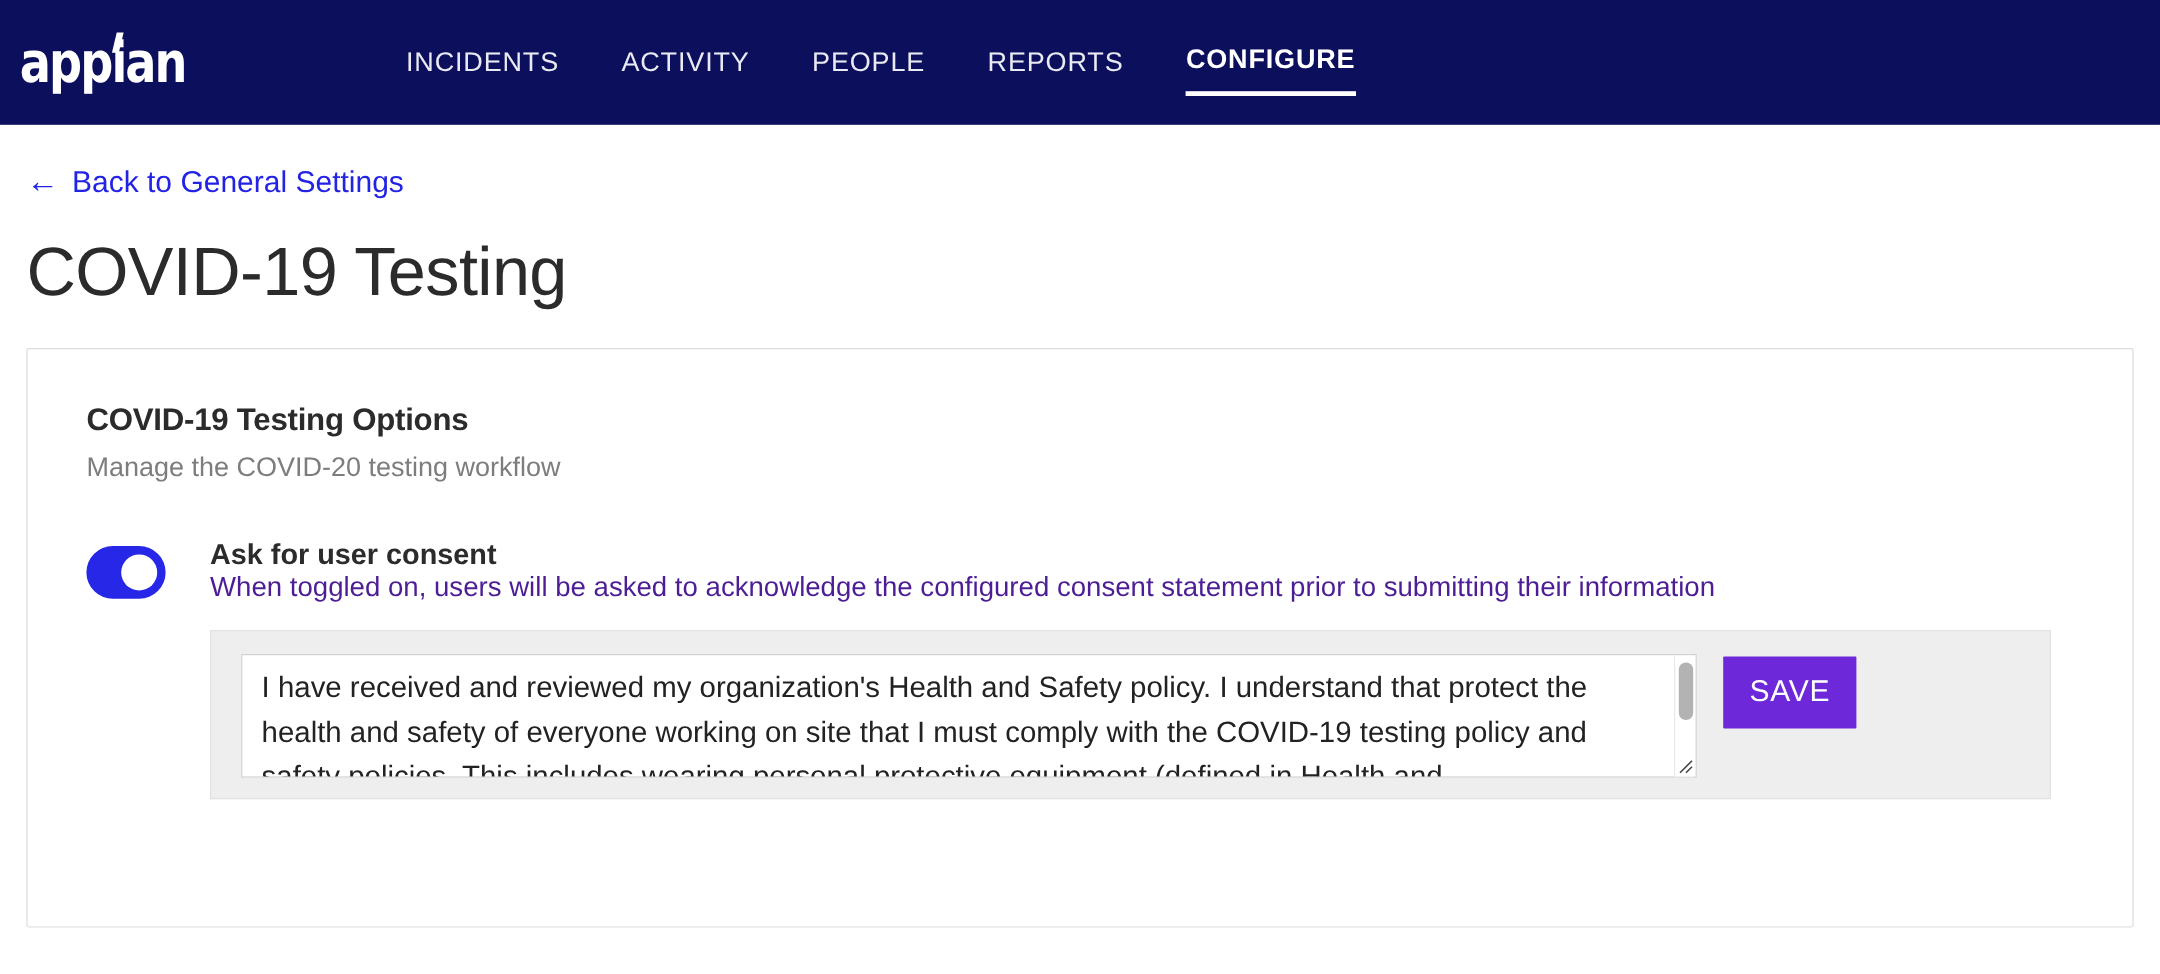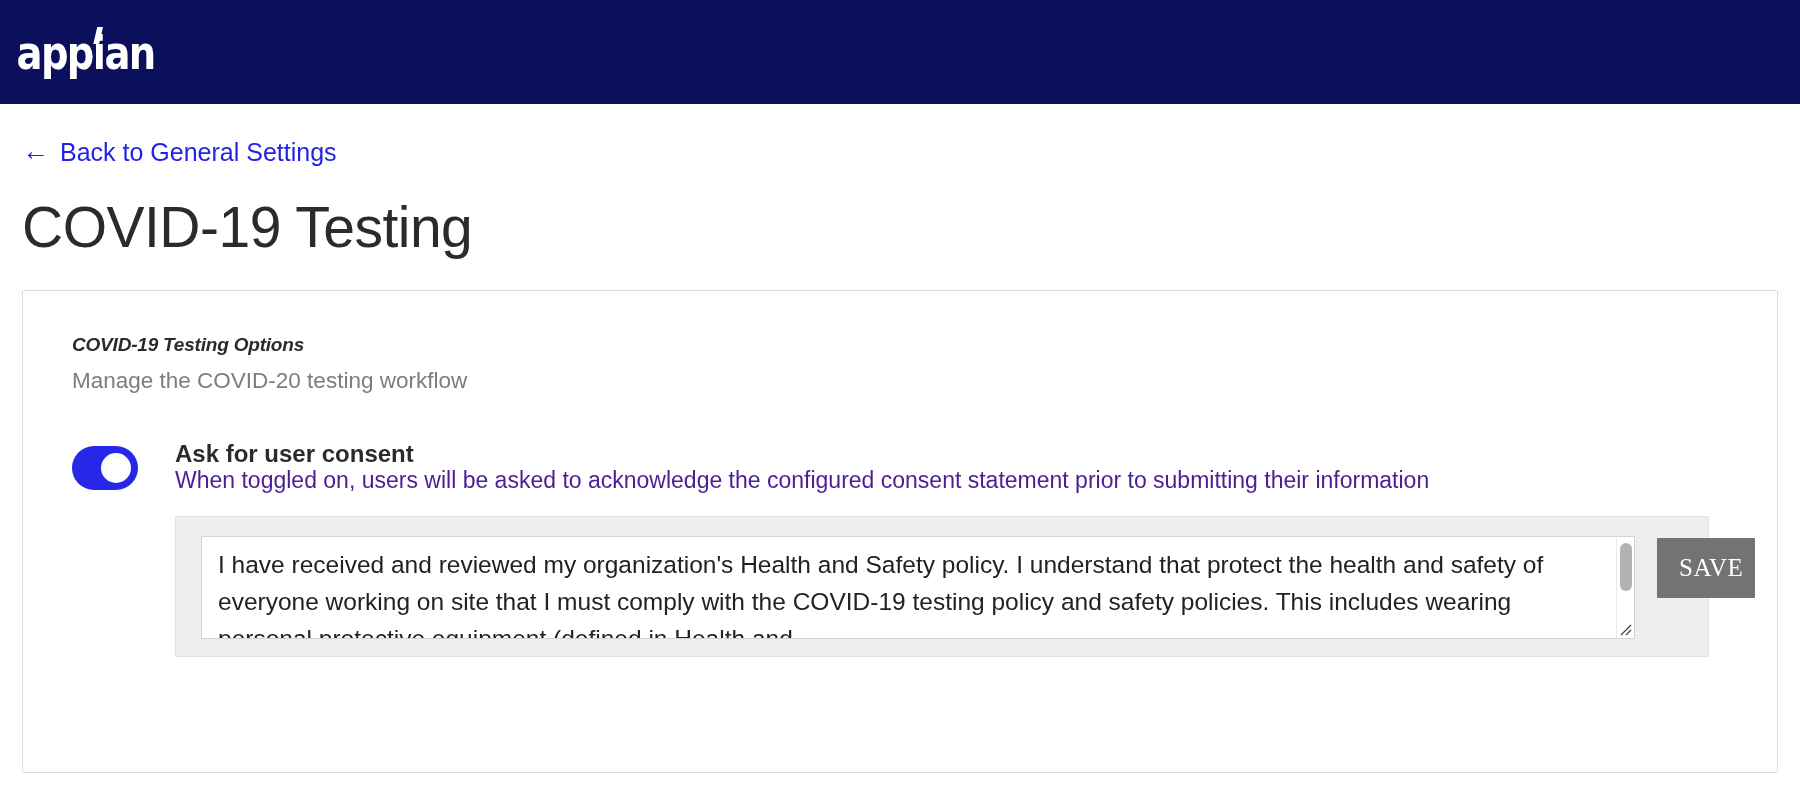--- a/index.html
+++ b/index.html
@@ -118,25 +118,24 @@
   .card {
     margin-top: 31px;
     border: 1px solid #dcdcdc;
     border-radius: 2px;
     background: #ffffff;
     height: 483px;
     padding: 43px 0 0 49px;
   }
 
   .card-title {
-    font-size: 19px;
+    font-size: 26px;
     font-weight: 700;
     color: #2b2b2b;
     letter-spacing: -0.2px;
-    font-style: italic;
   }
 
   .card-subtitle {
     font-size: 22.5px;
     color: #7d7d7d;
     margin-top: 12px;
     font-weight: 400;
   }
 
   
@@ -194,21 +193,21 @@
     border: 1px solid #e2e2e2;
     display: flex;
     align-items: flex-start;
     padding: 19px 24px 19px 25px;
     width: 1534px;
     height: 141px;
   }
 
   .textarea-wrap {
     position: relative;
-    width: 1434px;
+    width: 1213px;
     height: 103px;
     background: #ffffff;
     border: 1px solid #d2d2d2;
     overflow: hidden;
     flex: 0 0 auto;
   }
 
   .textarea-text {
     font-size: 24.5px;
     line-height: 37px;
@@ -245,42 +244,60 @@
     right: 2px;
     bottom: 2px;
     width: 16px;
     height: 16px;
     cursor: nwse-resize;
   }
 
   .save-button {
     margin-left: 22px;
     margin-top: 2px;
-    background: #737373;
+    background: #6d28d9;
     color: #ffffff;
     border: none;
     font-size: 25px;
-    font-family: Liberation Serif, serif;
+    font-family: Liberation Sans, sans-serif;
     letter-spacing: 0.6px;
     padding: 0 22px;
     height: 60px;
     min-width: 98px;
     cursor: pointer;
     border-radius: 1px;
   }
 </style>
 </head>
 <body>
 
 <div class="topnav">
   <div class="logo">
     <span>appian</span>
     <span class="accent"></span>
   </div>
 
+  <div class="nav-items">
+    <div class="nav-item">
+      <span>INCIDENTS</span>
+    </div>
+    <div class="nav-item">
+      <span>ACTIVITY</span>
+    </div>
+    <div class="nav-item">
+      <span>PEOPLE</span>
+    </div>
+    <div class="nav-item">
+      <span>REPORTS</span>
+    </div>
+    <div class="nav-item active">
+      <span>CONFIGURE</span>
+      <span class="underline"></span>
+    </div>
+  </div>
 </div>
 
 <div class="page">
 
   <div class="back-link">
     <span class="back-arrow">←</span>
     <span>Back to General Settings</span>
   </div>
 
   <h1 class="page-title">COVID-19 Testing</h1>

